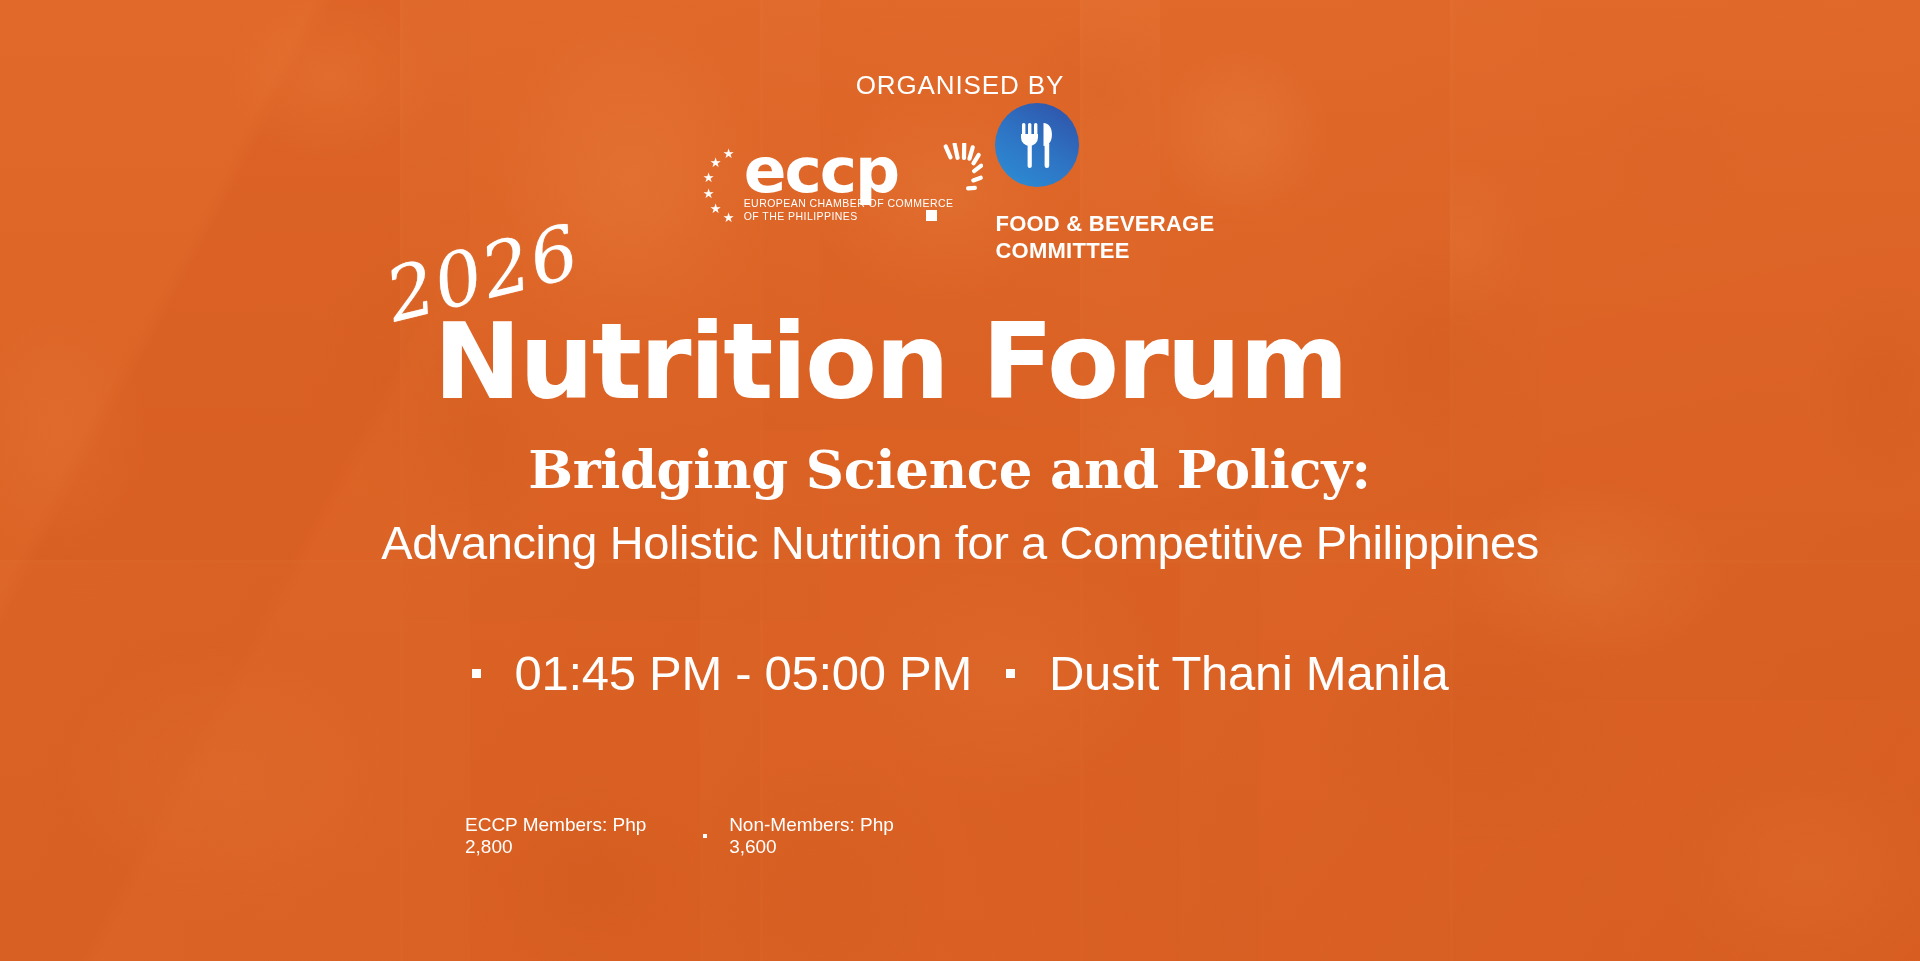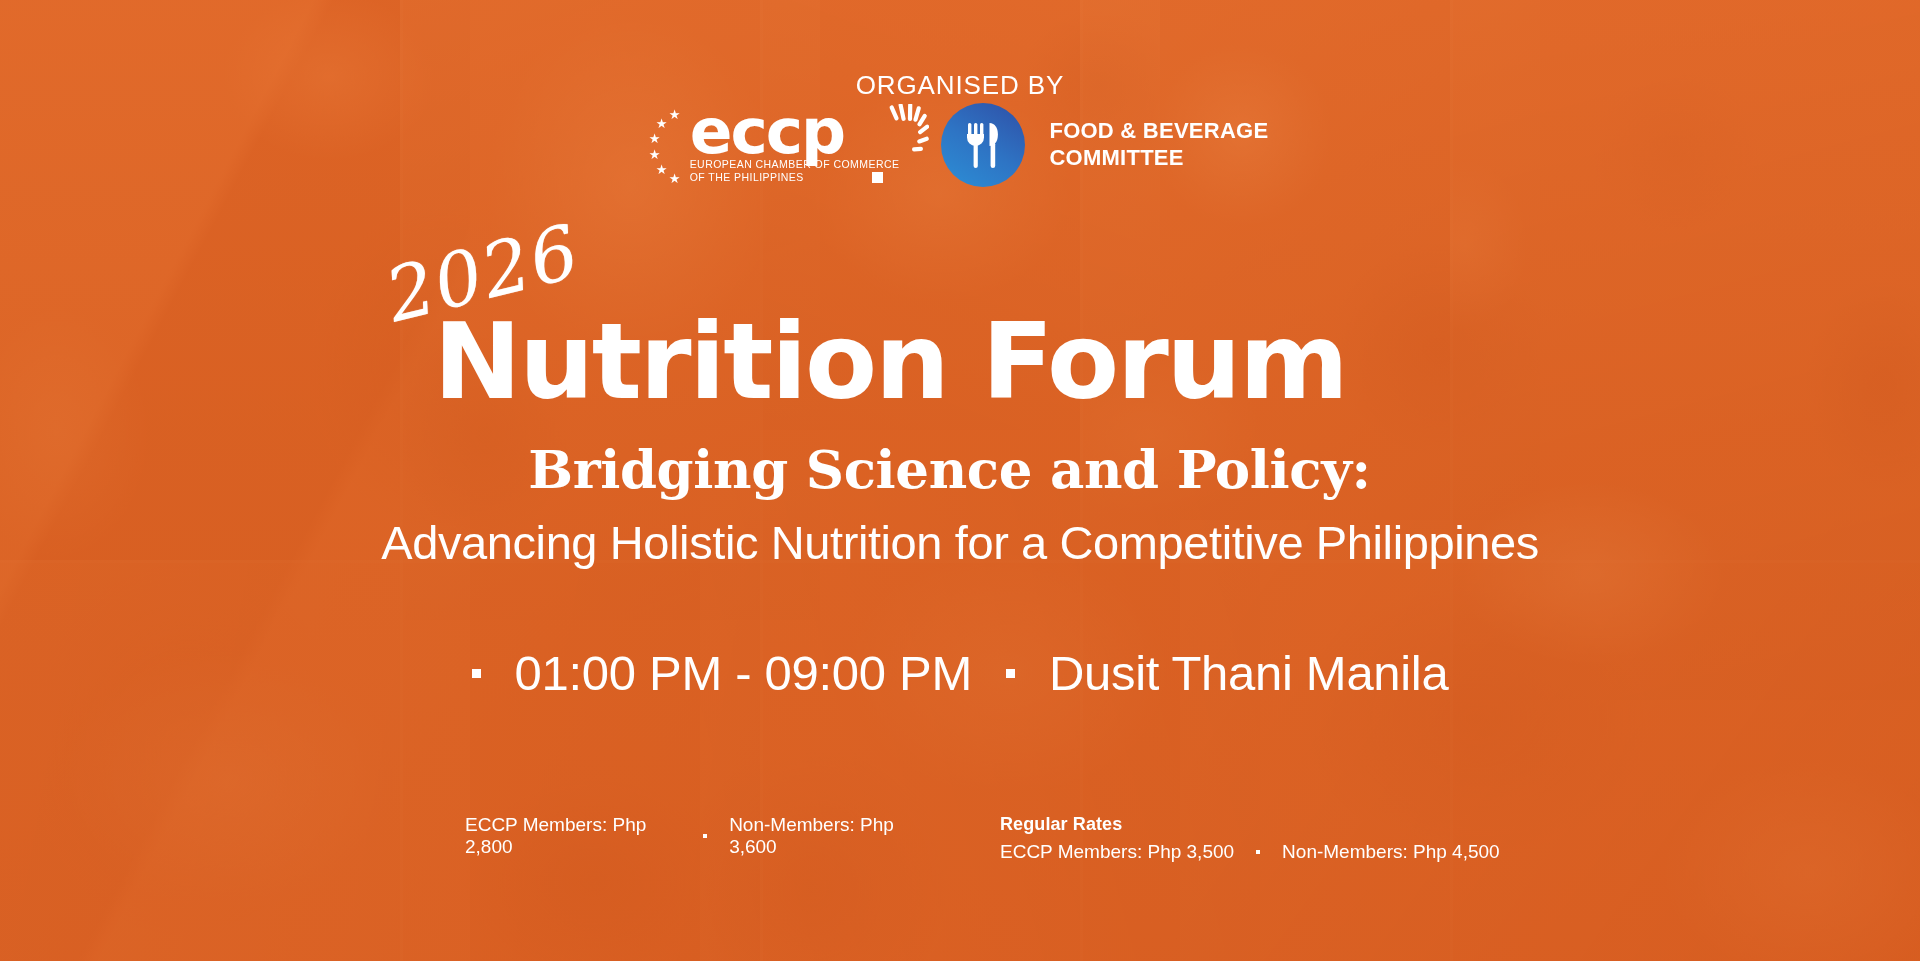--- a/index.html
+++ b/index.html
@@ -110,21 +110,21 @@
     color:#fff; font-size:10.5px; line-height:1.22; letter-spacing:.45px;
     font-weight:400; white-space:pre-line;
   }
   .eccp-square{
     position:absolute; right:16px; bottom:1px;
     width:11px; height:11px; background:#fff;
   }
   .eccp-rays{ position:absolute; right:-30px; top:-2px; width:46px; height:58px; }
 
   
-  .fnb{ display:flex; align-items:center; gap:24px; }
+  .fnb{ display:flex; align-items:flex-start; gap:24px;flex-direction:column; }
   .fnb-circle{
     width:84px; height:84px; border-radius:50%; flex:none;
     background:linear-gradient(32deg,#2C8FD6 0%,#2E74C4 48%,#2F4FA6 100%);
     display:flex; align-items:center; justify-content:center;
   }
   .fnb-text{
     color:#fff; font-size:22px; font-weight:700; line-height:1.22;
     letter-spacing:.25px; white-space:pre-line;
   }
 
@@ -257,40 +257,32 @@
     <div class="year">2026</div>
 
     <div class="main-title">Nutrition Forum</div>
 
     <div class="subtitle-1">Bridging Science and Policy:</div>
 
     <div class="subtitle-2">Advancing Holistic Nutrition for a Competitive Philippines</div>
 
     <div class="details">
       <span class="dot-sep"></span>
-      <span>01:00 PM - 09:00 PM</span>
+      <span>01:45 PM - 05:00 PM</span>
       <span class="dot-sep"></span>
       <span>Dusit Thani Manila</span>
     </div>
 
     <div class="rates">
 
       <div class="rate-col early">
         <div class="rate-line">
           <span>ECCP Members: Php 2,800</span>
           <span class="rate-dot"></span>
           <span>Non-Members: Php 3,600</span>
         </div>
       </div>
 
-      <div class="rate-col">
-        <div class="rate-title">Regular Rates</div>
-        <div class="rate-line">
-          <span>ECCP Members: Php 3,500</span>
-          <span class="rate-dot"></span>
-          <span>Non-Members: Php 4,500</span>
-        </div>
-      </div>
 
     </div>
 
   </div>
 </div>
 
 </body></html>

